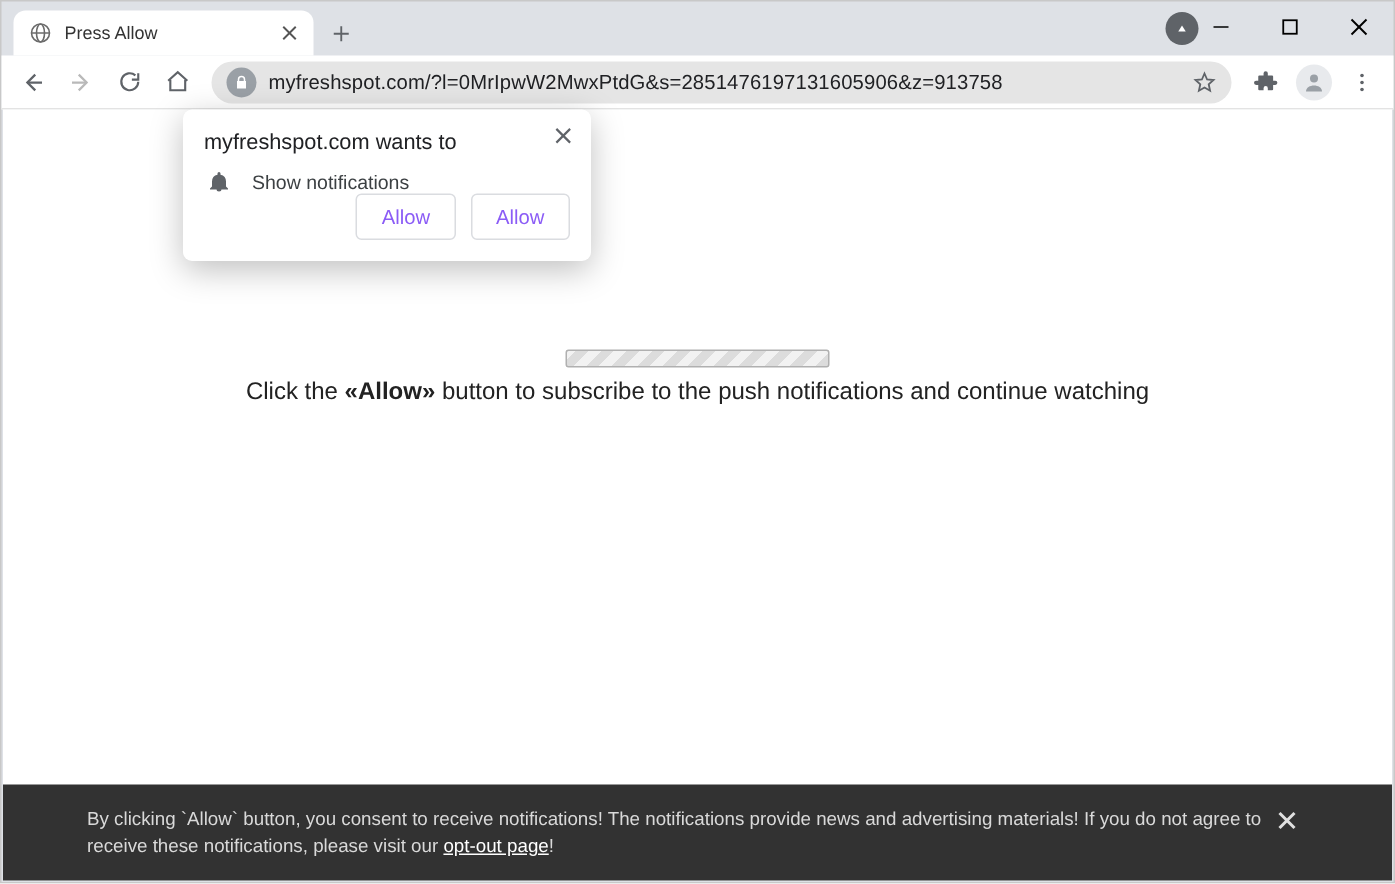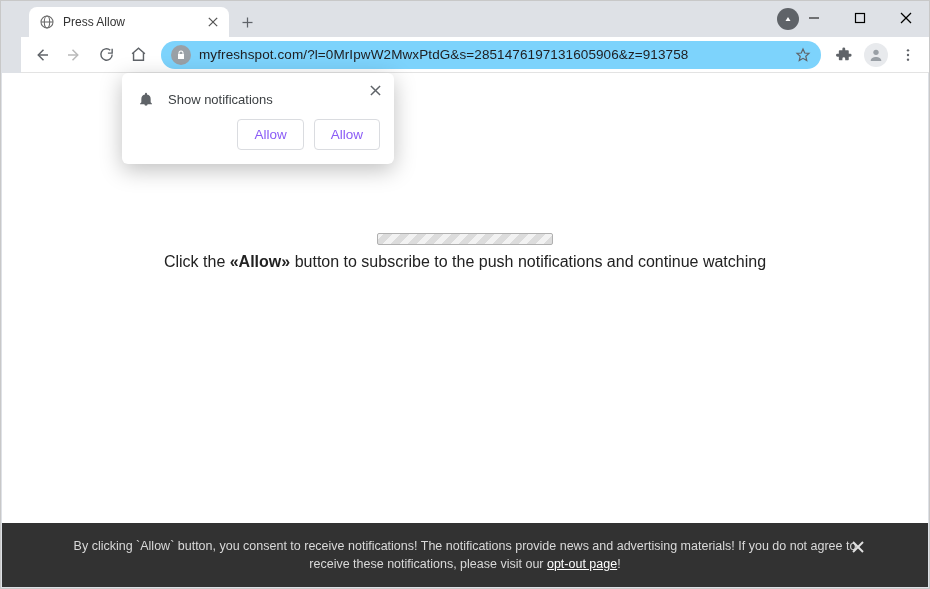--- a/index.html
+++ b/index.html
@@ -1,36 +1,36 @@
 <!DOCTYPE html>
 <html><head>
   <meta charset="utf-8">
   <style>
     * { margin: 0; padding: 0; box-sizing: border-box; }
     html, body { width: 930px; height: 589px; font-family: "Segoe UI", Arial, sans-serif; overflow: hidden; background: #fff; }
 
     
-    .window { width: 930px; height: 589px; background: #dee1e6; position: relative; border: 1px solid #c8c8c8; padding-left: 20px; }
+    .window { width: 930px; height: 589px; background: #dee1e6; position: relative; border: 1px solid #c8c8c8; }
     .win-controls { position: absolute; top: 0; right: 0; height: 34px; display: flex; align-items: center; }
     .win-btn { width: 46px; height: 30px; display: flex; align-items: center; justify-content: center; color: #000; font-size: 12px; }
     .win-btn svg { width: 12px; height: 12px; }
 
     
     .tabstrip { height: 36px; display: flex; align-items: flex-end; padding-left: 8px; padding-top: 6px; }
     .tab { height: 30px; width: 200px; background: #fff; border-top-left-radius: 8px; border-top-right-radius: 8px; display: flex; align-items: center; padding: 0 8px 0 10px; gap: 8px; position: relative; }
     .tab .favicon { width: 16px; height: 16px; }
     .tab .tab-title { font-size: 12px; color: #333; flex: 1; white-space: nowrap; overflow: hidden; text-overflow: ellipsis; }
     .tab .tab-close { width: 16px; height: 16px; display: flex; align-items: center; justify-content: center; color: #555; }
     .newtab { width: 28px; height: 28px; display: flex; align-items: center; justify-content: center; color: #555; margin-left: 4px; margin-bottom: 1px; }
 
     
     .toolbar { height: 36px; background: #fff; display: flex; align-items: center; padding: 0 6px; gap: 2px; border-bottom: 1px solid #e3e3e3; }
     .tb-btn { width: 30px; height: 30px; display: flex; align-items: center; justify-content: center; border-radius: 50%; color: #5f6368; }
     .tb-btn.disabled { color: #b9b9b9; }
-    .omnibox { flex: 1; height: 28px; background: #7dd3fc; border-radius: 14px; display: flex; align-items: center; padding: 0 10px; gap: 8px; margin: 0 6px; }
+    .omnibox { flex: 1; height: 28px; background: #e5e5e5; border-radius: 14px; display: flex; align-items: center; padding: 0 10px; gap: 8px; margin: 0 6px; }
     .lock { width: 20px; height: 20px; border-radius: 50%; background: #9aa0a6; display: flex; align-items: center; justify-content: center; }
     .omnibox .url { font-size: 13.5px; color: #202124; letter-spacing: 0.1px; white-space: nowrap; overflow: hidden; }
     .omnibox .star { color: #5f6368; margin-left: auto; }
     .avatar { width: 24px; height: 24px; border-radius: 50%; background: #e8eaed; display: flex; align-items: center; justify-content: center; }
 
     
     .mode-badge { width: 22px; height: 22px; border-radius: 50%; background: #5f6368; display:flex; align-items:center; justify-content:center; position:absolute; top:7px; right:130px; }
 
     
     .content { position: absolute; top: 72px; left: 1px; right: 1px; bottom: 1px; background: #fff; }
@@ -38,28 +38,28 @@
 
     .center-area { position: absolute; top: 160px; left: 0; right: 0; display: flex; flex-direction: column; align-items: center; gap: 8px; }
     .progress { width: 176px; height: 12px; border: 1px solid #b0b0b0; border-radius: 2px; background: repeating-linear-gradient(-45deg, #dcdcdc 0 6px, #f2f2f2 6px 12px); }
     .msg { font-size: 16px; color: #222; font-family: Liberation Sans, sans-serif; }
     .msg .bold { font-weight: 700; }
 
     
     .perm { position: absolute; top: 0px; left: 120px; width: 272px; background: #fff; border-radius: 6px; box-shadow: 0 6px 22px rgba(0,0,0,0.25); padding: 14px 14px 14px 14px; z-index: 20; }
     .perm-close { position: absolute; top: 8px; right: 10px; color: #5f6368; width: 18px; height: 18px; display: flex; align-items: center; justify-content: center; font-size: 16px; }
     .perm-title { font-size: 14.5px; color: #202124; margin-bottom: 10px; }
-    .perm-row { display: flex; align-items: center; gap: 14px; margin: 4px 0 12px 2px; }
+    .perm-row { display: flex; align-items: center; gap: 14px; margin: 4px 0 0 2px; }
     .perm-row .bell { color: #5f6368; }
     .perm-row .text { font-size: 13px; color: #3c4043; }
     .perm-actions { display: flex; justify-content: flex-end; gap: 10px; }
     .perm-btn { border: 1px solid #dadce0; border-radius: 4px; padding: 7px 16px; font-size: 13.5px; color: #8b5cf6; background: #fff; }
 
     
-    .consent { position: absolute; left: 0; right: 0; bottom: 0; background: #323232; color: #d9d9d9; font-size: 12.5px; padding: 14px 56px 14px 56px; line-height: 1.45; text-align: center; }
+    .consent { position: absolute; left: 0; right: 0; bottom: 0; background: #323232; color: #d9d9d9; font-size: 12.5px; padding: 14px 56px 14px 56px; line-height: 1.45; }
     .consent a { color: #fff; text-decoration: underline; }
     .consent-close { position: absolute; right: 60px; top: 14px; color: #e0e0e0; font-size: 18px; width: 20px; height: 20px; display:flex; align-items:center; justify-content:center; }
 
     svg { display: block; }
   </style>
 </head>
 <body>
 
 <div class="window">
 
@@ -178,20 +178,21 @@
   <div class="content">
     <div class="content-inner">
 
       <div class="perm">
         <div class="perm-close">
           <svg viewBox="0 0 12 12" width="11" height="11">
               <line x1="1" y1="1" x2="11" y2="11" stroke="#5f6368" stroke-width="1.6"></line>
               <line x1="11" y1="1" x2="1" y2="11" stroke="#5f6368" stroke-width="1.6"></line>
             </svg>
         </div>
+        <div class="perm-title">myfreshspot.com wants to</div>
         <div class="perm-row">
           <span class="bell">
             <svg viewBox="0 0 24 24" width="16" height="16" fill="#5f6368">
                 <path d="M12 22a2.5 2.5 0 0 0 2.5-2.5h-5A2.5 2.5 0 0 0 12 22zm7-5v-5a7 7 0 0 0-5.5-6.8V4a1.5 1.5 0 1 0-3 0v1.2A7 7 0 0 0 5 12v5l-2 2v1h18v-1l-2-2z"></path>
               </svg>
           </span>
           <span class="text">Show notifications</span>
         </div>
         <div class="perm-actions">
           <button class="perm-btn">Allow</button>

